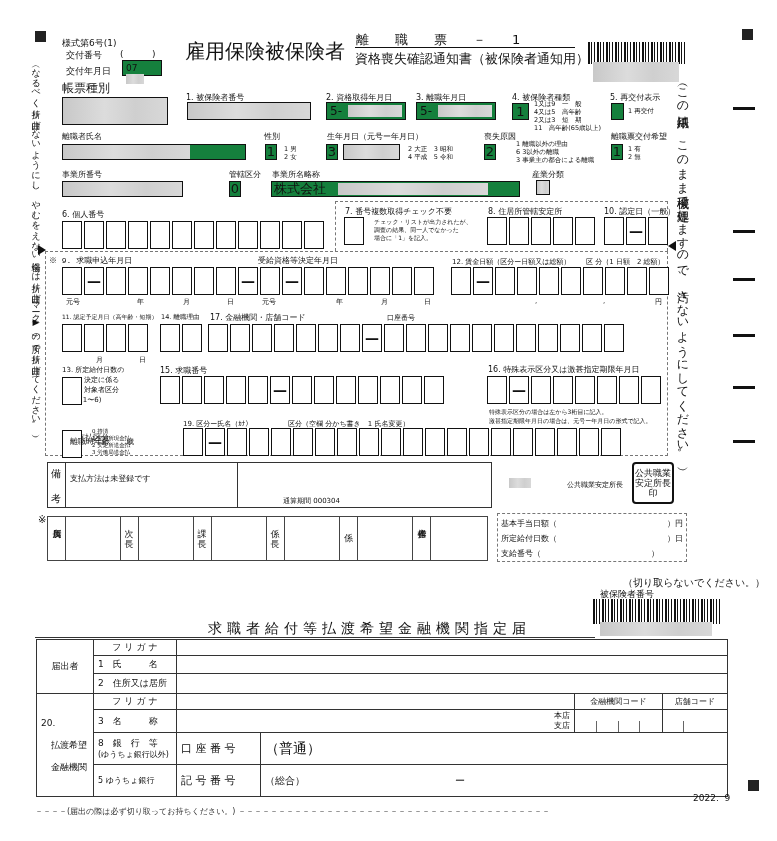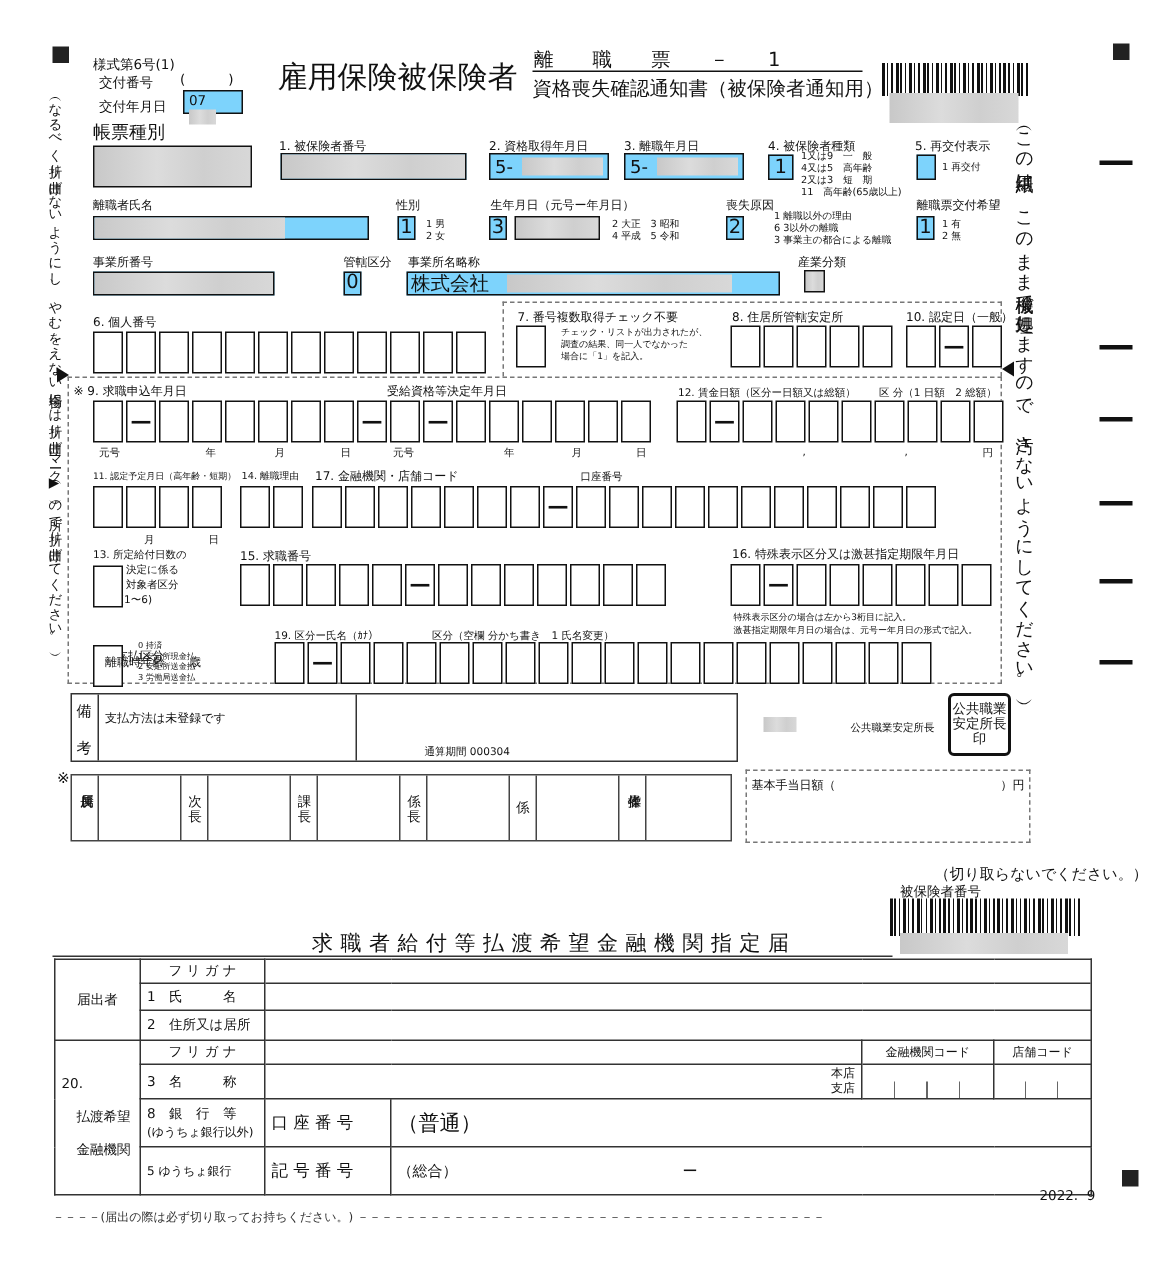--- a/index.html
+++ b/index.html
@@ -1,19 +1,19 @@
 <!DOCTYPE html>
 <html><head>
 <meta charset="utf-8">
 <style>
   * { box-sizing: border-box; margin: 0; padding: 0; }
   body { width: 777px; height: 841px; background: #fff; position: relative; font-family: "DejaVu Sans", sans-serif; color: #111; overflow: hidden; }
   .abs { position: absolute; }
   .t7 { font-size: 7px; } .t8 { font-size: 8px; } .t9 { font-size: 9px; } .t10 { font-size: 10px; } .t12 { font-size: 12px; } .t13 { font-size: 13px; }
-  .box { position: absolute; border: 1.5px solid #111; background: #7dd3fc; }
+  .box { position: absolute; border: 1.5px solid #111; background: #15803d; }
   .blur { background: linear-gradient(90deg,#c8c8c8,#dcdcdc 40%,#cfcfcf 70%,#d8d8d8); filter: blur(0.5px); }
   .cells { position: absolute; display: flex; gap: 3px; }
   .cell { width: 20px; height: 28px; border: 1.5px solid #111; background: #fff; display: flex; align-items: center; justify-content: center; font-size: 16px; }
   .dash { font-size: 14px; font-weight: bold; }
   .vert { writing-mode: vertical-rl; }
   .marker { position: absolute; width: 11px; height: 11px; background: #222; }
   .rline { position: absolute; left: 733px; width: 22px; height: 3px; background: #111; }
   .dashed { position: absolute; border: 1px dashed #777; text-align: center; }
   .barcode { position: absolute; background: repeating-linear-gradient(90deg,#111 0 2px,#fff 2px 3px,#111 3px 4px,#fff 4px 6px,#111 6px 7px,#fff 7px 9px); }
   table { border-collapse: collapse; }
@@ -165,21 +165,21 @@
     <div class="cell"></div>
     <div class="cell"></div>
 </div>
 <div class="abs t8" style="left:604px;top:206px;">10. 認定日（一般）</div>
 <div class="cells" style="left:604px;top:217px;gap:2px;">
   <div class="cell"></div>
     <div class="cell dash">—</div>
     <div class="cell"></div>
 </div>
 
-<div class="abs t8" style="left:49px;top:255px;">※ 9. 求職申込年月日</div>
+<div class="abs t8" style="left:49px;top:255px;font-family:Liberation Mono, monospace;">※ 9. 求職申込年月日</div>
 <div class="abs t8" style="left:258px;top:255px;">受給資格等決定年月日</div>
 <div class="cells" style="left:62px;top:267px;gap:2px;">
   <div class="cell"></div>
     <div class="cell dash">—</div>
     <div class="cell"></div>
     <div class="cell"></div>
     <div class="cell"></div>
     <div class="cell"></div>
     <div class="cell"></div>
     <div class="cell"></div>
@@ -359,20 +359,28 @@
   <div style="width:55px;border-right:1px solid #444;"></div>
   <div style="width:18px;border-right:1px solid #444;writing-mode:vertical-rl;padding:5px 2px;">操作者</div>
   <div style="flex:1;"></div>
 </div>
 
 <div class="dashed t8" style="left:497px;top:513px;width:190px;height:49px;padding:2px 3px;line-height:15px;">
   <div style="display:flex;justify-content:space-between;">
       <span>基本手当日額（</span>
       <span>）円</span>
     </div>
+  <div style="display:flex;justify-content:space-between;">
+      <span>所定給付日数（</span>
+      <span>）日</span>
+    </div>
+  <div style="display:flex;justify-content:space-between;">
+      <span>支給番号（</span>
+      <span style="padding-right:24px;">）</span>
+    </div>
 </div>
 
 <div class="abs t10" style="left:623px;top:576px;">（切り取らないでください。）</div>
 <div class="abs t9" style="left:600px;top:588px;">被保険者番号</div>
 <div class="barcode" style="left:593px;top:599px;width:127px;height:25px;"></div>
 <div class="abs blur" style="left:600px;top:622px;width:112px;height:14px;"></div>
 <div class="abs" style="left:208px;top:620px;font-size:14px;letter-spacing:5px;">求職者給付等払渡希望金融機関指定届</div>
 <div class="abs" style="left:35px;top:637px;width:560px;height:1px;background:#333;"></div>
 
 <table class="abs bank" style="left:36px;top:639px;width:692px;">

